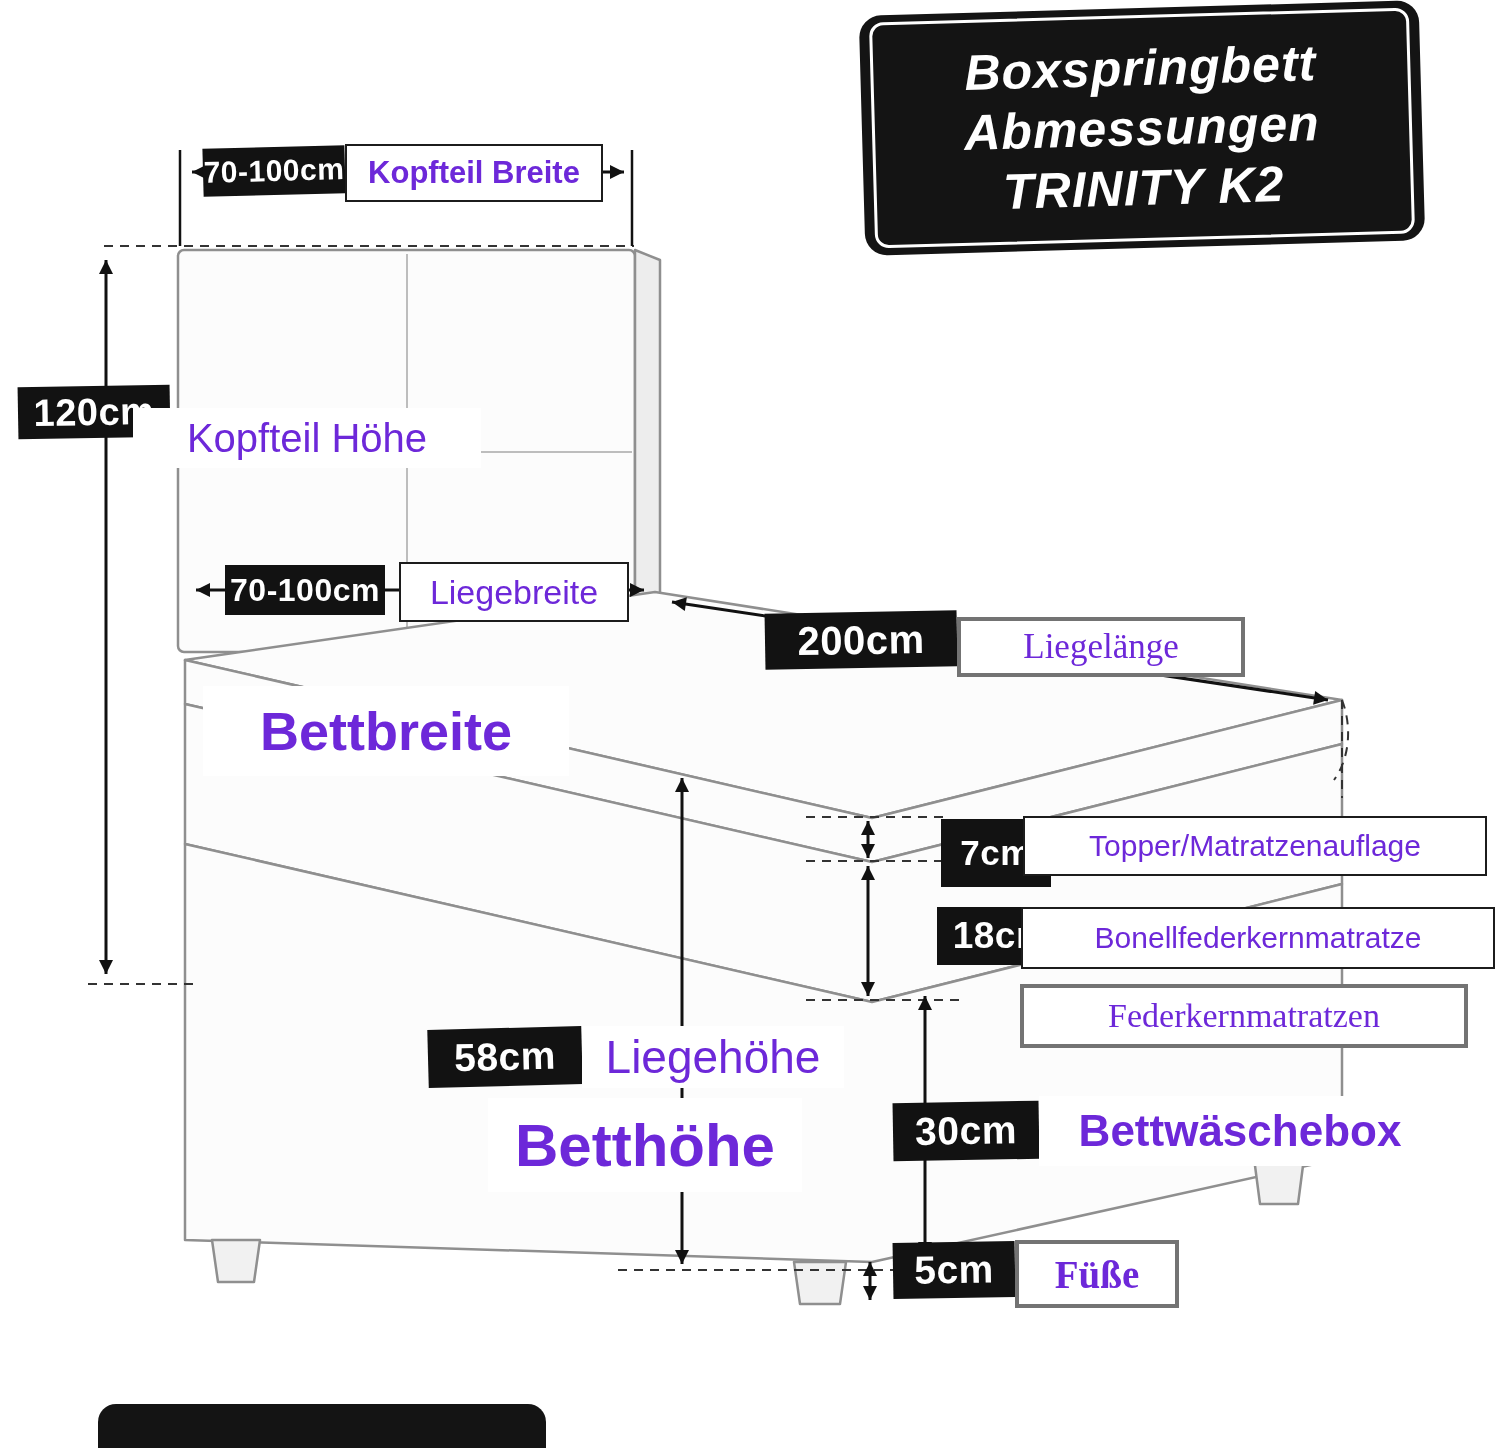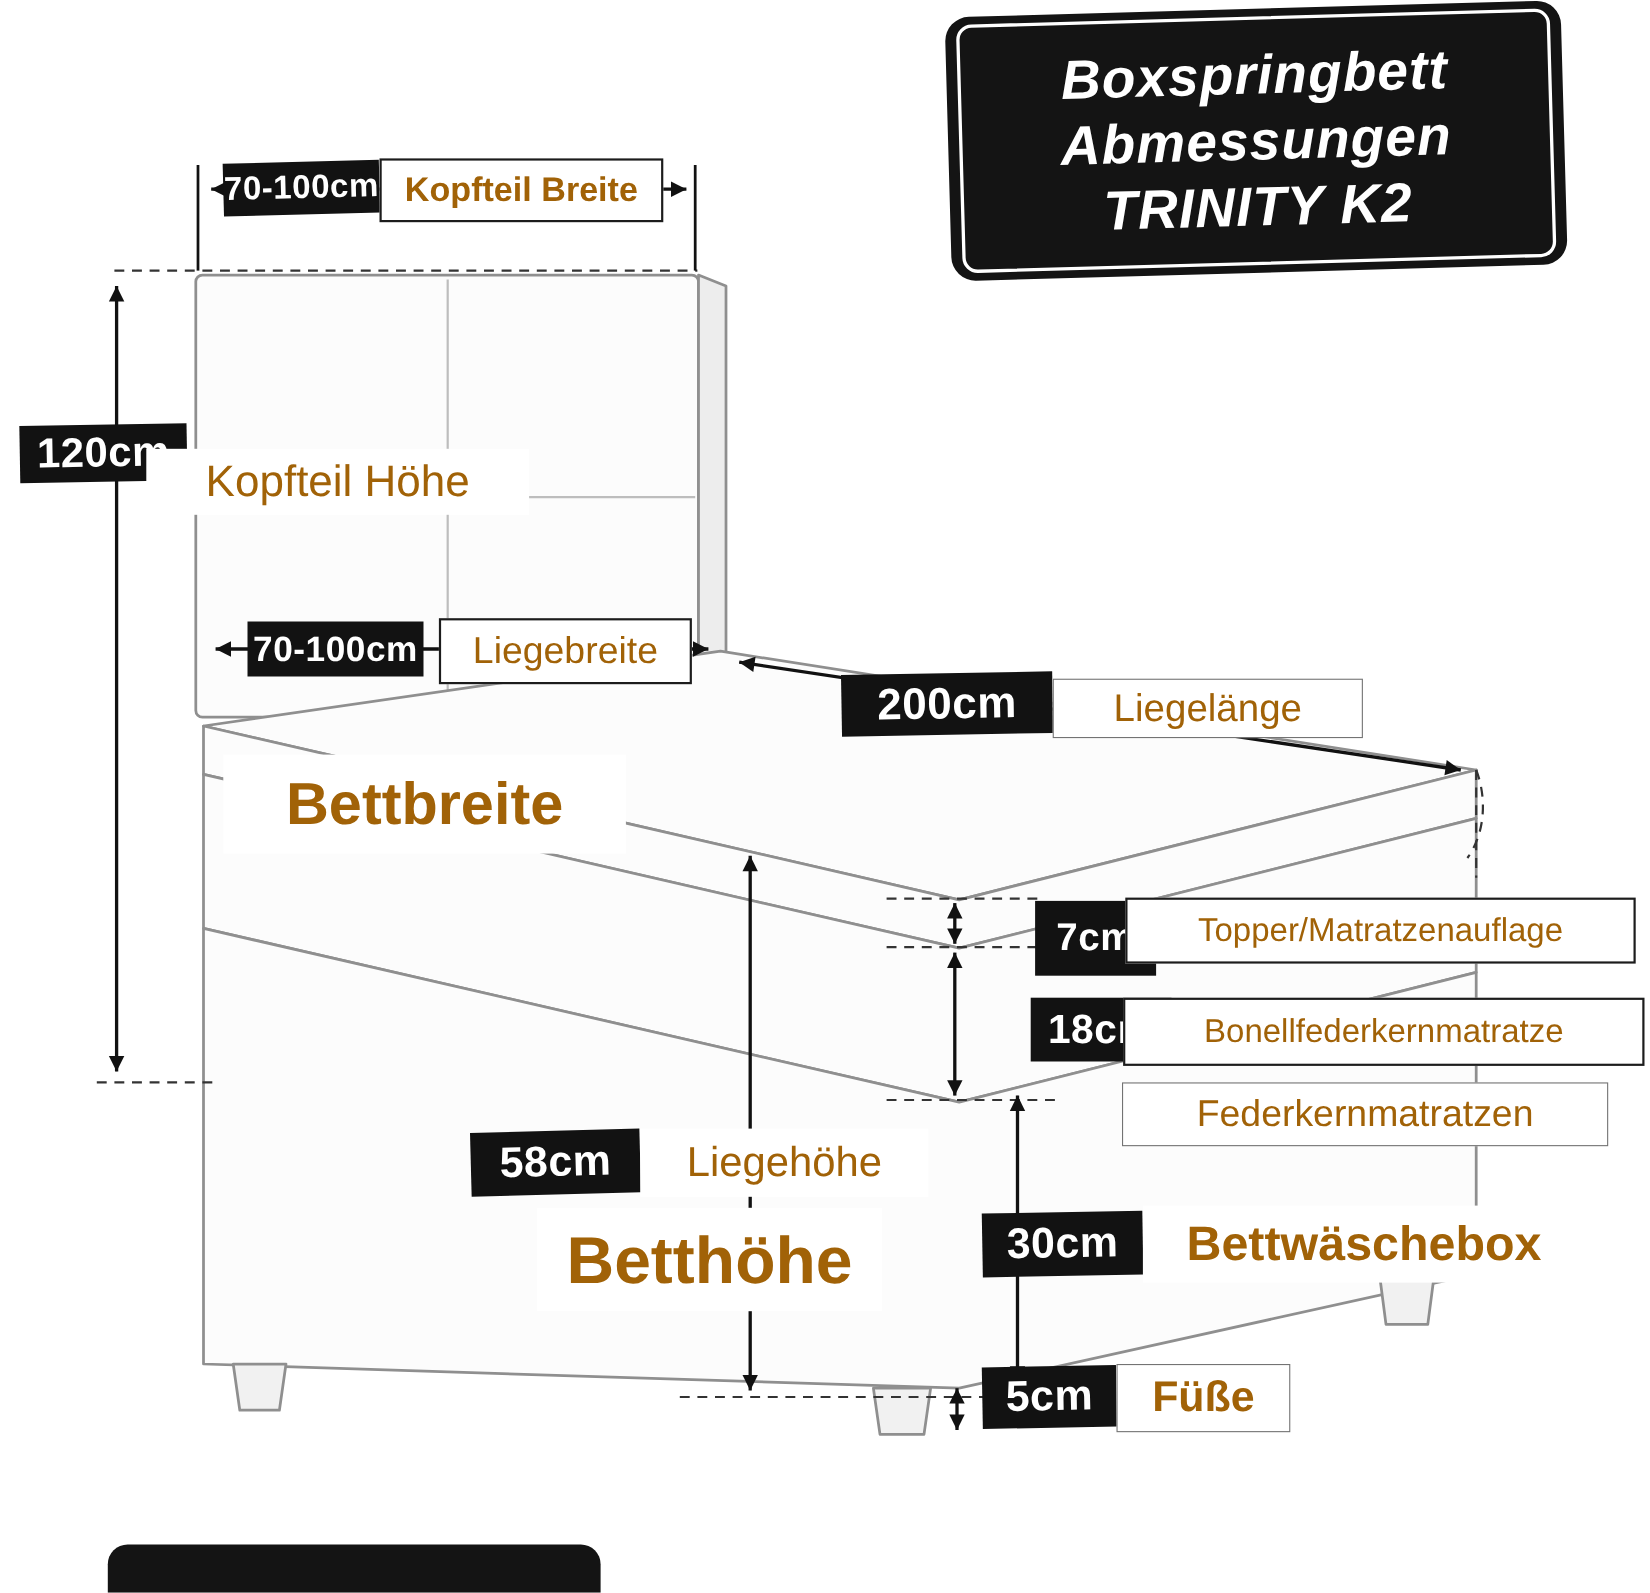--- a/index.html
+++ b/index.html
@@ -7,25 +7,25 @@
     position:relative;width:1500px;height:1448px;overflow:hidden;background:#ffffff;
     font-family:"Liberation Sans",sans-serif;
   }
   .diagram-svg{position:absolute;left:0;top:0;width:1500px;height:1448px;}
   .badge{
     position:absolute;background:#121212;color:#ffffff;font-weight:bold;
     display:flex;align-items:center;justify-content:center;white-space:nowrap;
     letter-spacing:.5px;
   }
   .wlabel{
-    position:absolute;background:#ffffff;color:#a16207;
+    position:absolute;background:#ffffff;color:#6d28d9;
     display:flex;align-items:center;justify-content:center;white-space:nowrap;
   }
   .bordered{border:2px solid #1c1c1c;}
-  .thin{border:1px solid #737373;}
+  .thin{border:4px solid #737373;font-family:Liberation Serif, serif;}
   .bold{font-weight:bold;}
   .title-outer{
     position:absolute;left:862px;top:8px;width:560px;height:240px;
     background:#141414;border-radius:22px;transform:rotate(-1.6deg);
     display:flex;align-items:center;justify-content:center;box-sizing:border-box;padding:10px;
   }
   .title-inner{
     width:100%;height:100%;border:3px solid #ffffff;border-radius:14px;
     display:flex;flex-direction:column;align-items:center;justify-content:center;gap:4px;
   }
@@ -116,21 +116,21 @@
 
   <div class="badge" style="left:913px;top:819px;width:110px;height:68px;font-size:35px;margin-left:28px;">7cm</div>
   <div class="wlabel bordered" style="left:1023px;top:816px;width:460px;height:56px;font-size:30px;text-align:center;">Topper/Matratzenauflage</div>
 
   <div class="badge" style="left:893px;top:907px;width:128px;height:58px;font-size:37px;margin-left:44px;">18cm</div>
   <div class="wlabel bordered" style="left:1021px;top:907px;width:470px;height:58px;font-size:30px;">Bonellfederkernmatratze</div>
 
   <div class="wlabel thin" style="left:1020px;top:984px;width:440px;height:56px;font-size:34px;">Federkernmatratzen</div>
 
   <div class="badge" style="left:428px;top:1028px;width:154px;height:58px;font-size:39px;transform:rotate(-1.5deg);">58cm</div>
-  <div class="wlabel" style="left:582px;top:1026px;width:262px;height:62px;font-size:38px;">Liegehöhe</div>
+  <div class="wlabel" style="left:582px;top:1026px;width:262px;height:62px;font-size:46px;">Liegehöhe</div>
 
   <div class="wlabel bold" style="left:488px;top:1098px;width:314px;height:94px;font-size:60px;">Betthöhe</div>
 
   <div class="badge" style="left:893px;top:1102px;width:146px;height:58px;font-size:39px;transform:rotate(-1deg);">30cm</div>
   <div class="wlabel bold" style="left:1039px;top:1096px;width:402px;height:70px;font-size:44px;">Bettwäschebox</div>
 
   <div class="badge" style="left:893px;top:1242px;width:122px;height:56px;font-size:39px;transform:rotate(-1deg);">5cm</div>
   <div class="wlabel thin bold" style="left:1015px;top:1240px;width:156px;height:60px;font-size:39px;">Füße</div>
 
   <div class="bottom-banner"></div>

